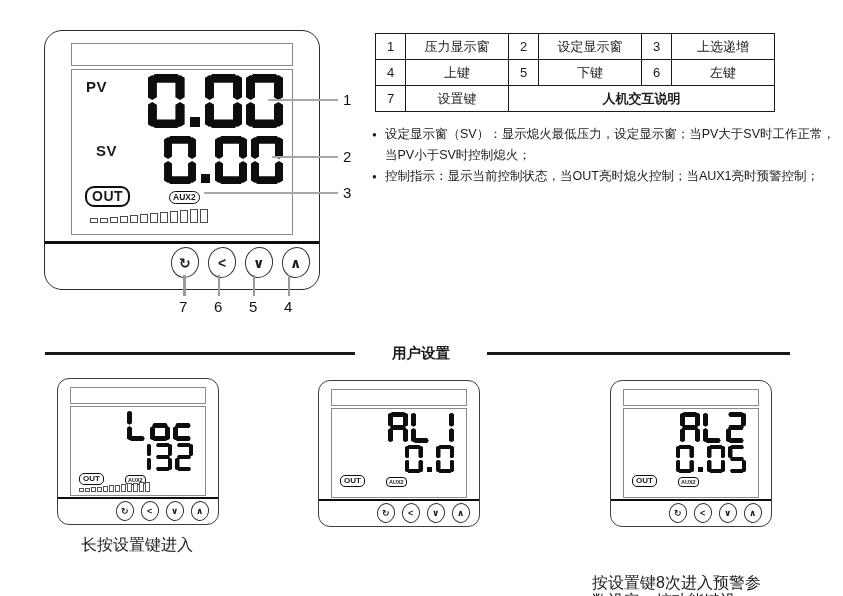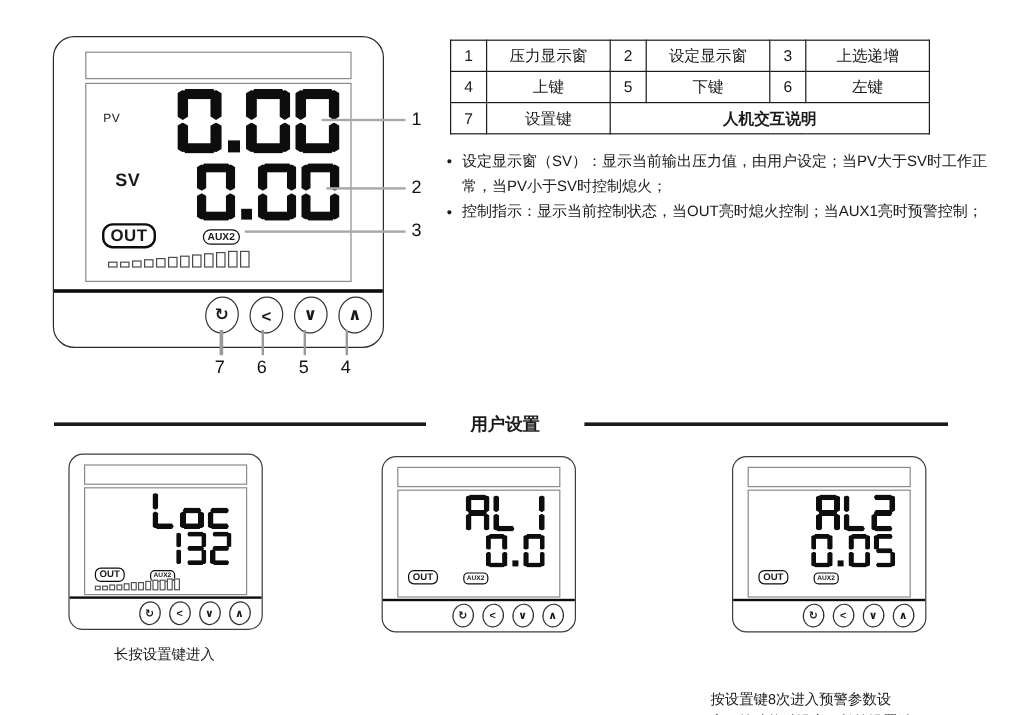--- a/index.html
+++ b/index.html
@@ -3,21 +3,21 @@
 <meta charset="utf-8">
 <style>
   html,body{margin:0;padding:0;background:#fff;}
   body{font-family:"Liberation Sans","DejaVu Sans",sans-serif;color:#1a1a1a;}
   #canvas{position:relative;width:843px;height:596px;background:#fff;overflow:hidden;}
 
   
   .dev{position:absolute;left:44px;top:30px;width:274px;height:258px;border:1.6px solid #2b2b2b;border-radius:18px;background:#fff;}
   .strip{position:absolute;left:26px;top:12px;width:220px;height:21px;border:1px solid #8a8a8a;background:#fff;}
   .disp{position:absolute;left:26px;top:38px;width:220px;height:164px;border:1px solid #8a8a8a;background:#fff;}
-  .pvlab{position:absolute;left:14px;top:24px;font-size:10px;font-weight:normal;letter-spacing:.5px;}
+  .pvlab{position:absolute;left:14px;top:8px;font-size:15px;font-weight:bold;letter-spacing:.5px;}
   .svlab{position:absolute;left:24px;top:72px;font-size:15px;font-weight:bold;letter-spacing:.5px;}
   .seg7{display:flex;align-items:flex-end;}
   .pvseg{position:absolute;right:9px;top:4px;--w:37px;--h:54px;gap:4px;}
   .svseg{position:absolute;right:9px;top:66px;--w:32px;--h:48px;gap:4px;}
   .sd{position:relative;width:var(--w);height:var(--h);flex:0 0 auto;}
   .sg{position:absolute;background:#0d0d0d;}
   .sg.h{left:11%;width:78%;height:16%;clip-path:polygon(10% 0,90% 0,100% 50%,90% 100%,10% 100%,0 50%);}
   .sg.a{top:0;}.sg.g{top:42%;}.sg.d{bottom:0;}
   .sg.v{width:25%;height:46%;clip-path:polygon(50% 0,100% 11%,100% 89%,50% 100%,0 89%,0 11%);}
   .sg.f{left:0;top:2%;}.sg.b{right:0;top:2%;}.sg.e{left:0;top:52%;}.sg.c{right:0;top:52%;}
@@ -57,21 +57,21 @@
   .mini .l1{position:absolute;right:12px;top:3px;--w:20px;--h:31px;gap:3px;}
   .mini .l2{position:absolute;right:12px;top:36px;--w:18px;--h:28px;gap:3px;}
   .mini .mout{position:absolute;left:8px;top:66px;border:1.5px solid #0d0d0d;border-radius:5px;padding:0 3px;font-weight:bold;font-size:8px;line-height:10px;}
   .mini .maux{position:absolute;left:54px;top:68px;border:1px solid #0d0d0d;border-radius:4px;padding:0 2px;font-weight:bold;font-size:5.5px;line-height:8px;}
   .mini .mbars{position:absolute;left:8px;bottom:3px;display:flex;align-items:flex-end;gap:1px;}
   .mini .mbars .bar{width:5px;border:0.8px solid #555;background:#fff;box-sizing:border-box;}
   .mini .sep{position:absolute;left:0;width:100%;top:118px;height:2px;background:#0d0d0d;}
   .mini .btnrow{left:auto;right:9px;top:122px;gap:7px;}
   .mini .btn{width:16px;height:18px;font-size:9px;border-width:1px;}
 
-  .caption{position:absolute;font-size:12px;line-height:18px;}
+  .caption{position:absolute;font-size:16px;line-height:18px;}
 </style>
 </head>
 <body>
 
 <div id="canvas">
 
   <div class="dev">
     <div class="strip"></div>
     <div class="disp">
       <span class="pvlab">PV</span>
@@ -208,21 +208,21 @@
     </tr>
     <tr>
       <td>7</td>
       <td>设置键</td>
       <td colspan="4" class="bold">人机交互说明</td>
     </tr>
   </tbody>
     </table>
 
   <ul class="blist">
-    <li>设定显示窗（SV）：显示当前输出压力值，由用户设定；当PV大于SV时工作正常，当PV小于SV时控制熄火；</li>
+    <li>设定显示窗（SV）：显示熄火最低压力，设定显示窗；当PV大于SV时工作正常，当PV小于SV时控制熄火；</li>
     <li>控制指示：显示当前控制状态，当OUT亮时熄火控制；当AUX1亮时预警控制；</li>
   </ul>
 
   <div class="hline" style="left:45px;width:310px;"></div>
   <div class="htitle">用户设置</div>
   <div class="hline" style="left:487px;width:303px;"></div>
 
   <div class="mini" style="left:57px;top:378px;">
     <div class="strip" style="position:absolute;"></div>
     <div class="mdisp">

